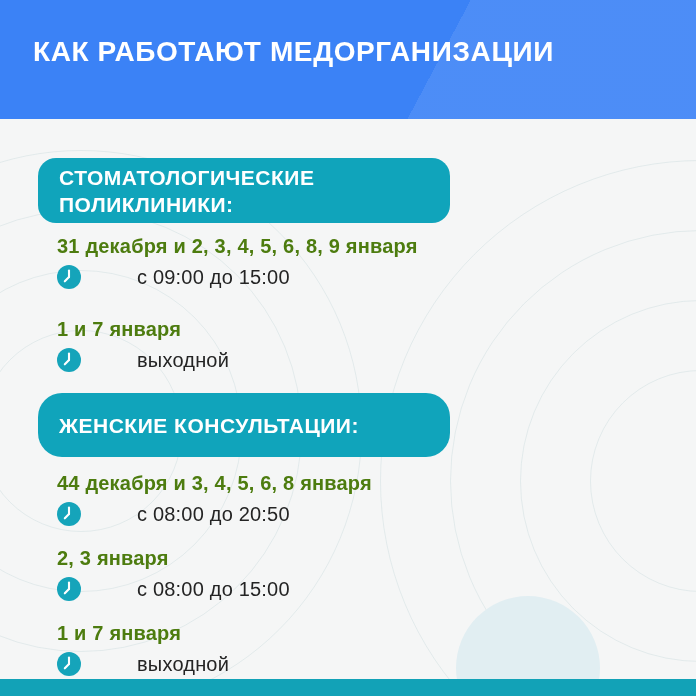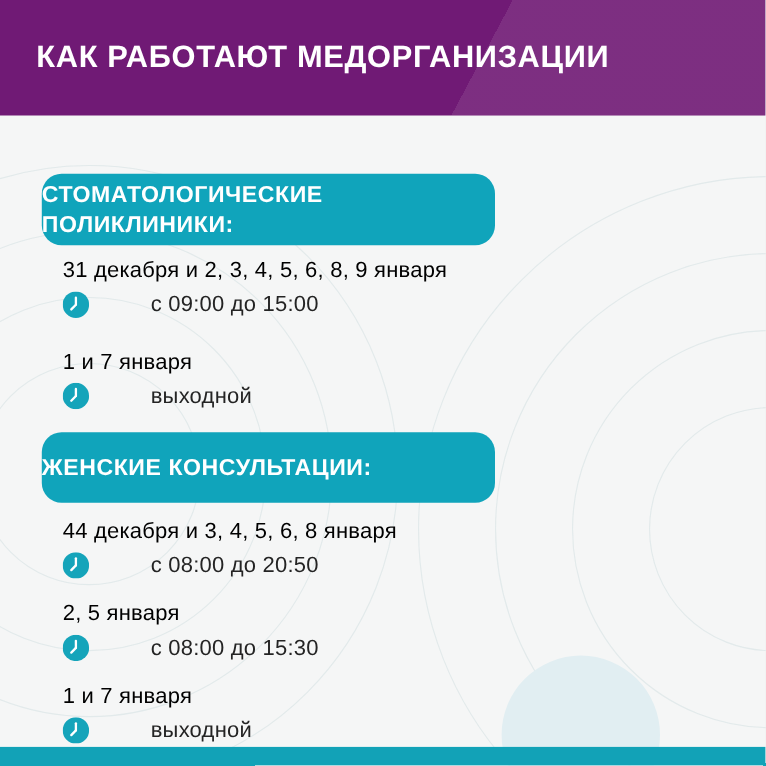--- a/index.html
+++ b/index.html
@@ -30,22 +30,22 @@
     top: 596px;
     border-radius: 50%;
     background: #E1EEF2;
   }
 
   
   .header {
     position: absolute;
     left: 0; top: 0;
     width: 696px;
-    height: 105px;
-    background: #701a75;
+    height: 119px;
+    background: #3b82f6;
     overflow: hidden;
   }
   .header::after {
     content: "";
     position: absolute;
     inset: 0;
     background: linear-gradient(118deg, rgba(255,255,255,0) 62%, rgba(255,255,255,0.09) 62%);
   }
   .header-title {
     position: absolute;
@@ -69,40 +69,41 @@
     width: 420px;
   }
   .section-banner {
     width: 412px;
     height: 65px;
     box-sizing: border-box;
     background: #10A4BB;
     border-radius: 18px;
     display: flex;
     align-items: center;
+    padding-left: 21px;
     padding-right: 12px;
   }
-  .section-banner.h2nd { margin-top: 20px; height: 64px; }
+  .section-banner.h2nd { margin-top: 20px; height: 64px; border-radius: 24px; }
   .section-title {
     margin: 0;
     color: #ffffff;
     font-size: 21px;
     line-height: 27px;
     font-weight: bold;
     letter-spacing: 0.5px;
     text-transform: uppercase;
   }
   .entry { margin-top: 18px; }
   .entry.first { margin-top: 10px; }
   .entry-dates {
     margin: 0 0 0 19px;
-    color: #000000;
+    color: #4d7c0f;
     font-size: 20px;
     line-height: 26px;
-    font-weight: normal;
+    font-weight: bold;
     letter-spacing: 0.2px;
   }
   .entry-time-row {
     display: flex;
     align-items: center;
     margin-left: 19px;
     margin-top: 5px;
     height: 26px;
     gap: 47px;
   }
@@ -191,28 +192,28 @@
         <svg class="clock" viewBox="0 0 24 24">
           <circle cx="12" cy="12" r="12" fill="#15A4BA"></circle>
           <line x1="12" y1="12" x2="12" y2="5.6" stroke="#ffffff" stroke-width="2.1" stroke-linecap="round"></line>
           <line x1="12" y1="12" x2="7.8" y2="16.3" stroke="#ffffff" stroke-width="2.1" stroke-linecap="round"></line>
         </svg>
         <span class="entry-time">с 08:00 до 20:50</span>
       </div>
     </div>
 
     <div class="entry">
-      <p class="entry-dates">2, 5 января</p>
-      <div class="entry-time-row">
-        <svg class="clock" viewBox="0 0 24 24">
-          <circle cx="12" cy="12" r="12" fill="#15A4BA"></circle>
-          <line x1="12" y1="12" x2="12" y2="5.6" stroke="#ffffff" stroke-width="2.1" stroke-linecap="round"></line>
-          <line x1="12" y1="12" x2="7.8" y2="16.3" stroke="#ffffff" stroke-width="2.1" stroke-linecap="round"></line>
-        </svg>
-        <span class="entry-time">с 08:00 до 15:30</span>
+      <p class="entry-dates">2, 3 января</p>
+      <div class="entry-time-row">
+        <svg class="clock" viewBox="0 0 24 24">
+          <circle cx="12" cy="12" r="12" fill="#15A4BA"></circle>
+          <line x1="12" y1="12" x2="12" y2="5.6" stroke="#ffffff" stroke-width="2.1" stroke-linecap="round"></line>
+          <line x1="12" y1="12" x2="7.8" y2="16.3" stroke="#ffffff" stroke-width="2.1" stroke-linecap="round"></line>
+        </svg>
+        <span class="entry-time">с 08:00 до 15:00</span>
       </div>
     </div>
 
     <div class="entry">
       <p class="entry-dates">1 и 7 января</p>
       <div class="entry-time-row">
         <svg class="clock" viewBox="0 0 24 24">
           <circle cx="12" cy="12" r="12" fill="#15A4BA"></circle>
           <line x1="12" y1="12" x2="12" y2="5.6" stroke="#ffffff" stroke-width="2.1" stroke-linecap="round"></line>
           <line x1="12" y1="12" x2="7.8" y2="16.3" stroke="#ffffff" stroke-width="2.1" stroke-linecap="round"></line>

